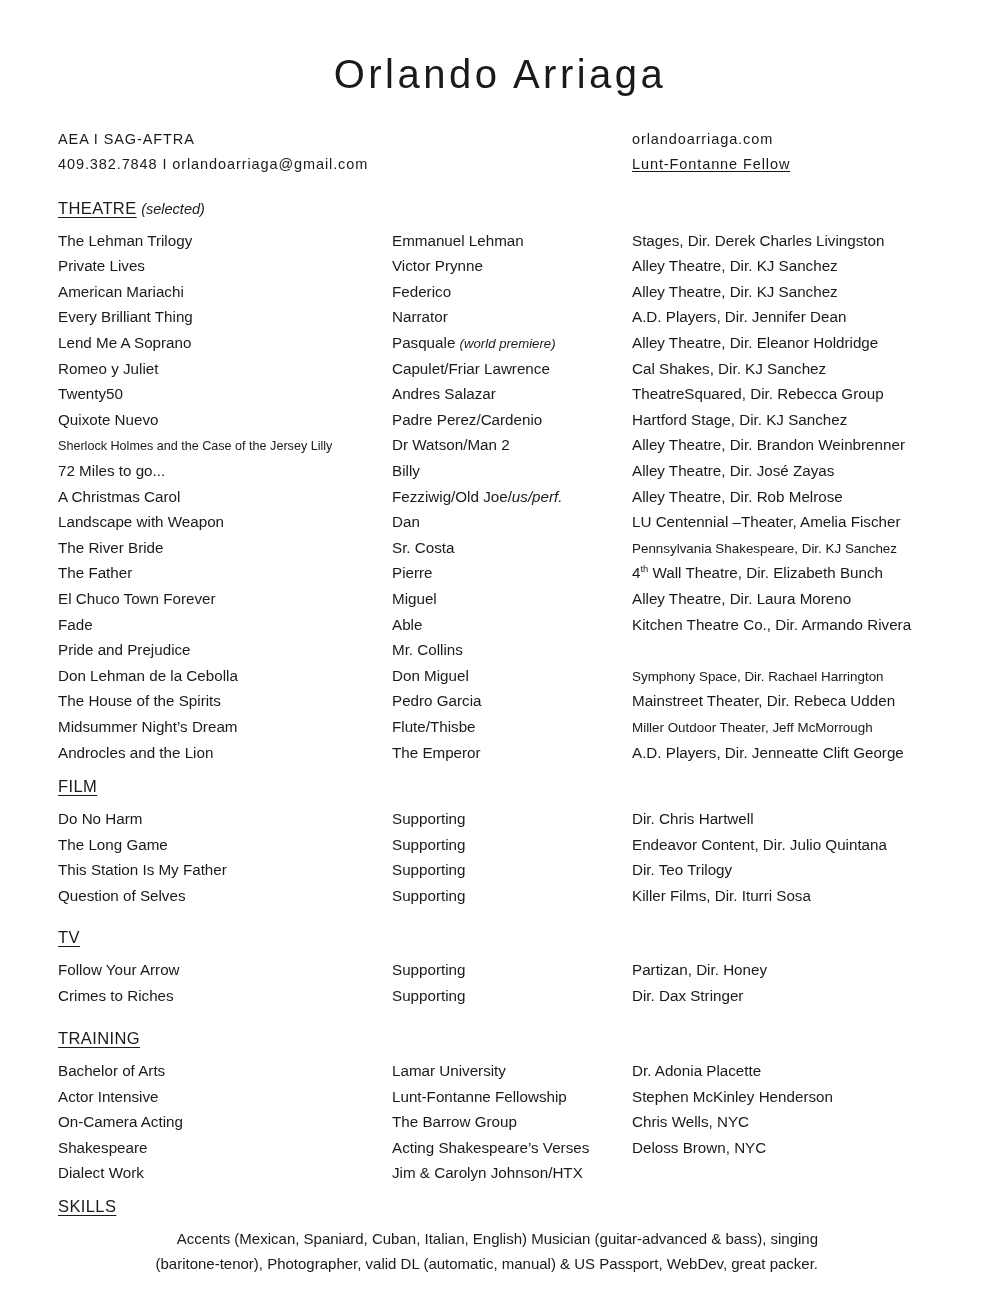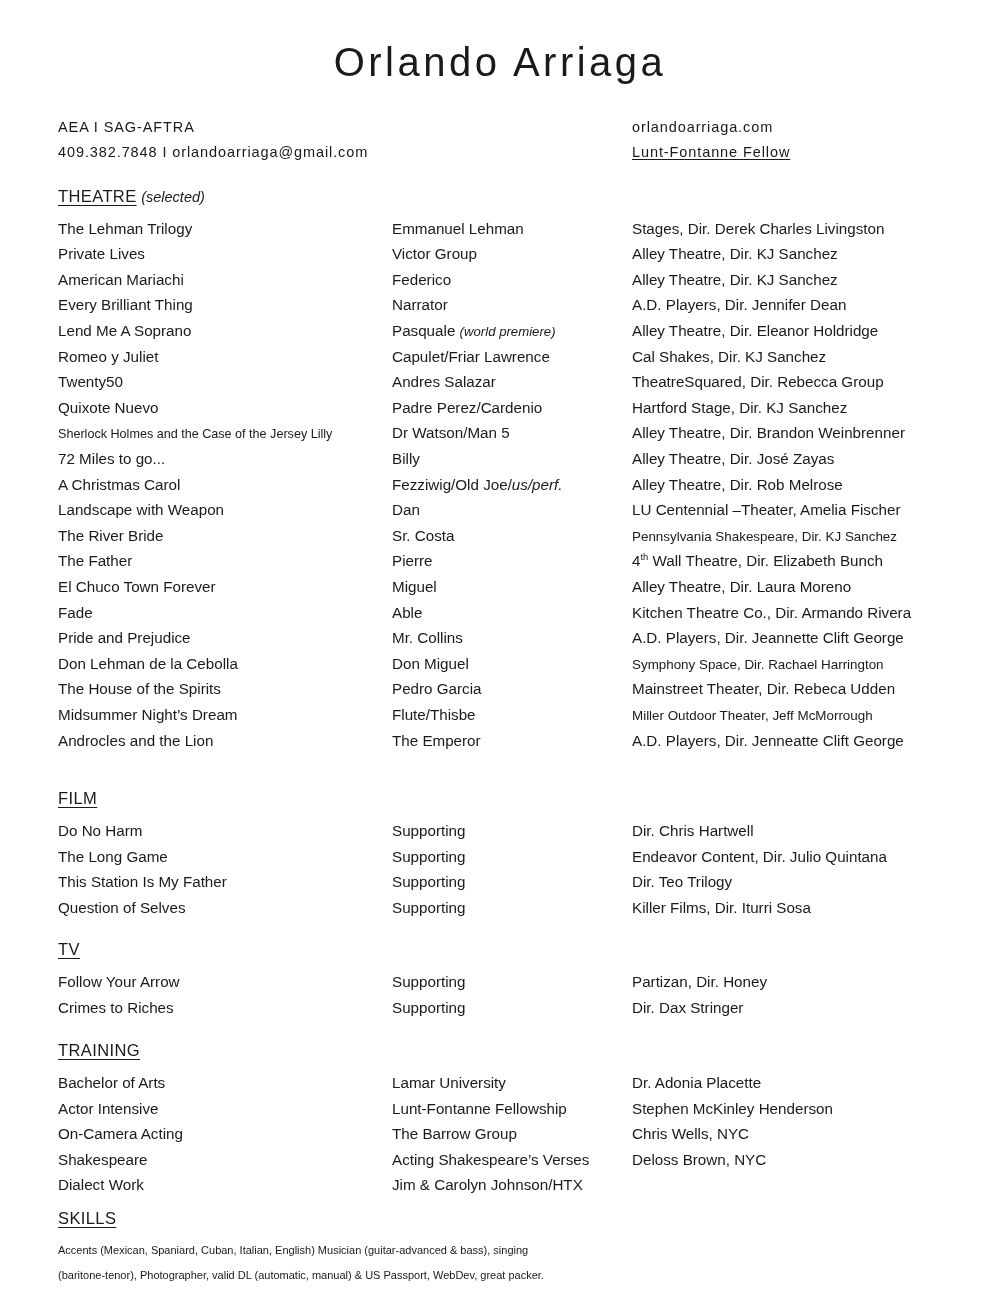--- a/index.html
+++ b/index.html
@@ -23,21 +23,21 @@
     padding: 0 58px;
     overflow: hidden;
   }
 
   
   .name {
     text-align: center;
     font-size: 40px;
     font-weight: 400;
     letter-spacing: 3.5px;
-    padding-top: 40px;
+    padding-top: 52px;
     line-height: 1.1;
     white-space: nowrap;
   }
   .contact-block {
     display: flex;
     justify-content: flex-start;
     margin-top: 31px;
     font-size: 14.5px;
     letter-spacing: 0.9px;
     line-height: 1.72;
@@ -83,27 +83,28 @@
   .c3 { flex: 1 1 auto; }
 
   .sm   { font-size: 12.6px; }
   .sm2  { font-size: 13.4px; }
   .ital { font-style: italic; }
   .note { font-style: italic; font-size: 13.2px; }
   sup   { font-size: 0.62em; vertical-align: super; line-height: 0; }
 
   
   .skills-body {
-    font-size: 11px;
+    font-size: 15px;
     line-height: 25.6px;
     max-width: 760px;
+    text-align: right;
   }
   .skills-body div { white-space: nowrap; }
 
-  .sec-film     { margin-top: 36px; }
+  .sec-film     { margin-top: 12px; }
   .sec-tv       { margin-top: 20px; }
   .sec-training { margin-top: 21px; }
   .sec-skills   { margin-top: 11px; }
 </style>
 </head>
 <body>
 
 <div class="page">
 
   <div class="name">Orlando Arriaga</div>
@@ -125,21 +126,21 @@
       <span class="head-note">(selected)</span>
     </div>
     <div class="rows" id="theatre-rows">
         <div class="row">
           <div class="c1"><span>The Lehman Trilogy</span></div>
           <div class="c2"><span>Emmanuel Lehman</span></div>
           <div class="c3"><span>Stages, Dir. Derek Charles Livingston</span></div>
         </div>
         <div class="row">
           <div class="c1"><span>Private Lives</span></div>
-          <div class="c2"><span>Victor Group</span></div>
+          <div class="c2"><span>Victor Prynne</span></div>
           <div class="c3"><span>Alley Theatre, Dir. KJ Sanchez</span></div>
         </div>
         <div class="row">
           <div class="c1"><span>American Mariachi</span></div>
           <div class="c2"><span>Federico</span></div>
           <div class="c3"><span>Alley Theatre, Dir. KJ Sanchez</span></div>
         </div>
         <div class="row">
           <div class="c1"><span>Every Brilliant Thing</span></div>
           <div class="c2"><span>Narrator</span></div>
@@ -160,21 +161,21 @@
           <div class="c2"><span>Andres Salazar</span></div>
           <div class="c3"><span>TheatreSquared, Dir. Rebecca Group</span></div>
         </div>
         <div class="row">
           <div class="c1"><span>Quixote Nuevo</span></div>
           <div class="c2"><span>Padre Perez/Cardenio</span></div>
           <div class="c3"><span>Hartford Stage, Dir. KJ Sanchez</span></div>
         </div>
         <div class="row">
           <div class="c1 sm"><span>Sherlock Holmes and the Case of the Jersey Lilly</span></div>
-          <div class="c2"><span>Dr Watson/Man 5</span></div>
+          <div class="c2"><span>Dr Watson/Man 2</span></div>
           <div class="c3"><span>Alley Theatre, Dir. Brandon Weinbrenner</span></div>
         </div>
         <div class="row">
           <div class="c1"><span>72 Miles to go...</span></div>
           <div class="c2"><span>Billy</span></div>
           <div class="c3"><span>Alley Theatre, Dir. José Zayas</span></div>
         </div>
         <div class="row">
           <div class="c1"><span>A Christmas Carol</span></div>
           <div class="c2"><span>Fezziwig/Old Joe/</span><span class="ital">us/perf.</span></div>
@@ -201,21 +202,20 @@
           <div class="c3"><span>Alley Theatre, Dir. Laura Moreno</span></div>
         </div>
         <div class="row">
           <div class="c1"><span>Fade</span></div>
           <div class="c2"><span>Able</span></div>
           <div class="c3"><span>Kitchen Theatre Co., Dir. Armando Rivera</span></div>
         </div>
         <div class="row">
           <div class="c1"><span>Pride and Prejudice</span></div>
           <div class="c2"><span>Mr. Collins</span></div>
-          <div class="c3"><span>A.D. Players, Dir. Jeannette Clift George</span></div>
         </div>
         <div class="row">
           <div class="c1"><span>Don Lehman de la Cebolla</span></div>
           <div class="c2"><span>Don Miguel</span></div>
           <div class="c3 sm2"><span>Symphony Space, Dir. Rachael Harrington</span></div>
         </div>
         <div class="row">
           <div class="c1"><span>The House of the Spirits</span></div>
           <div class="c2"><span>Pedro Garcia</span></div>
           <div class="c3"><span>Mainstreet Theater, Dir. Rebeca Udden</span></div>

